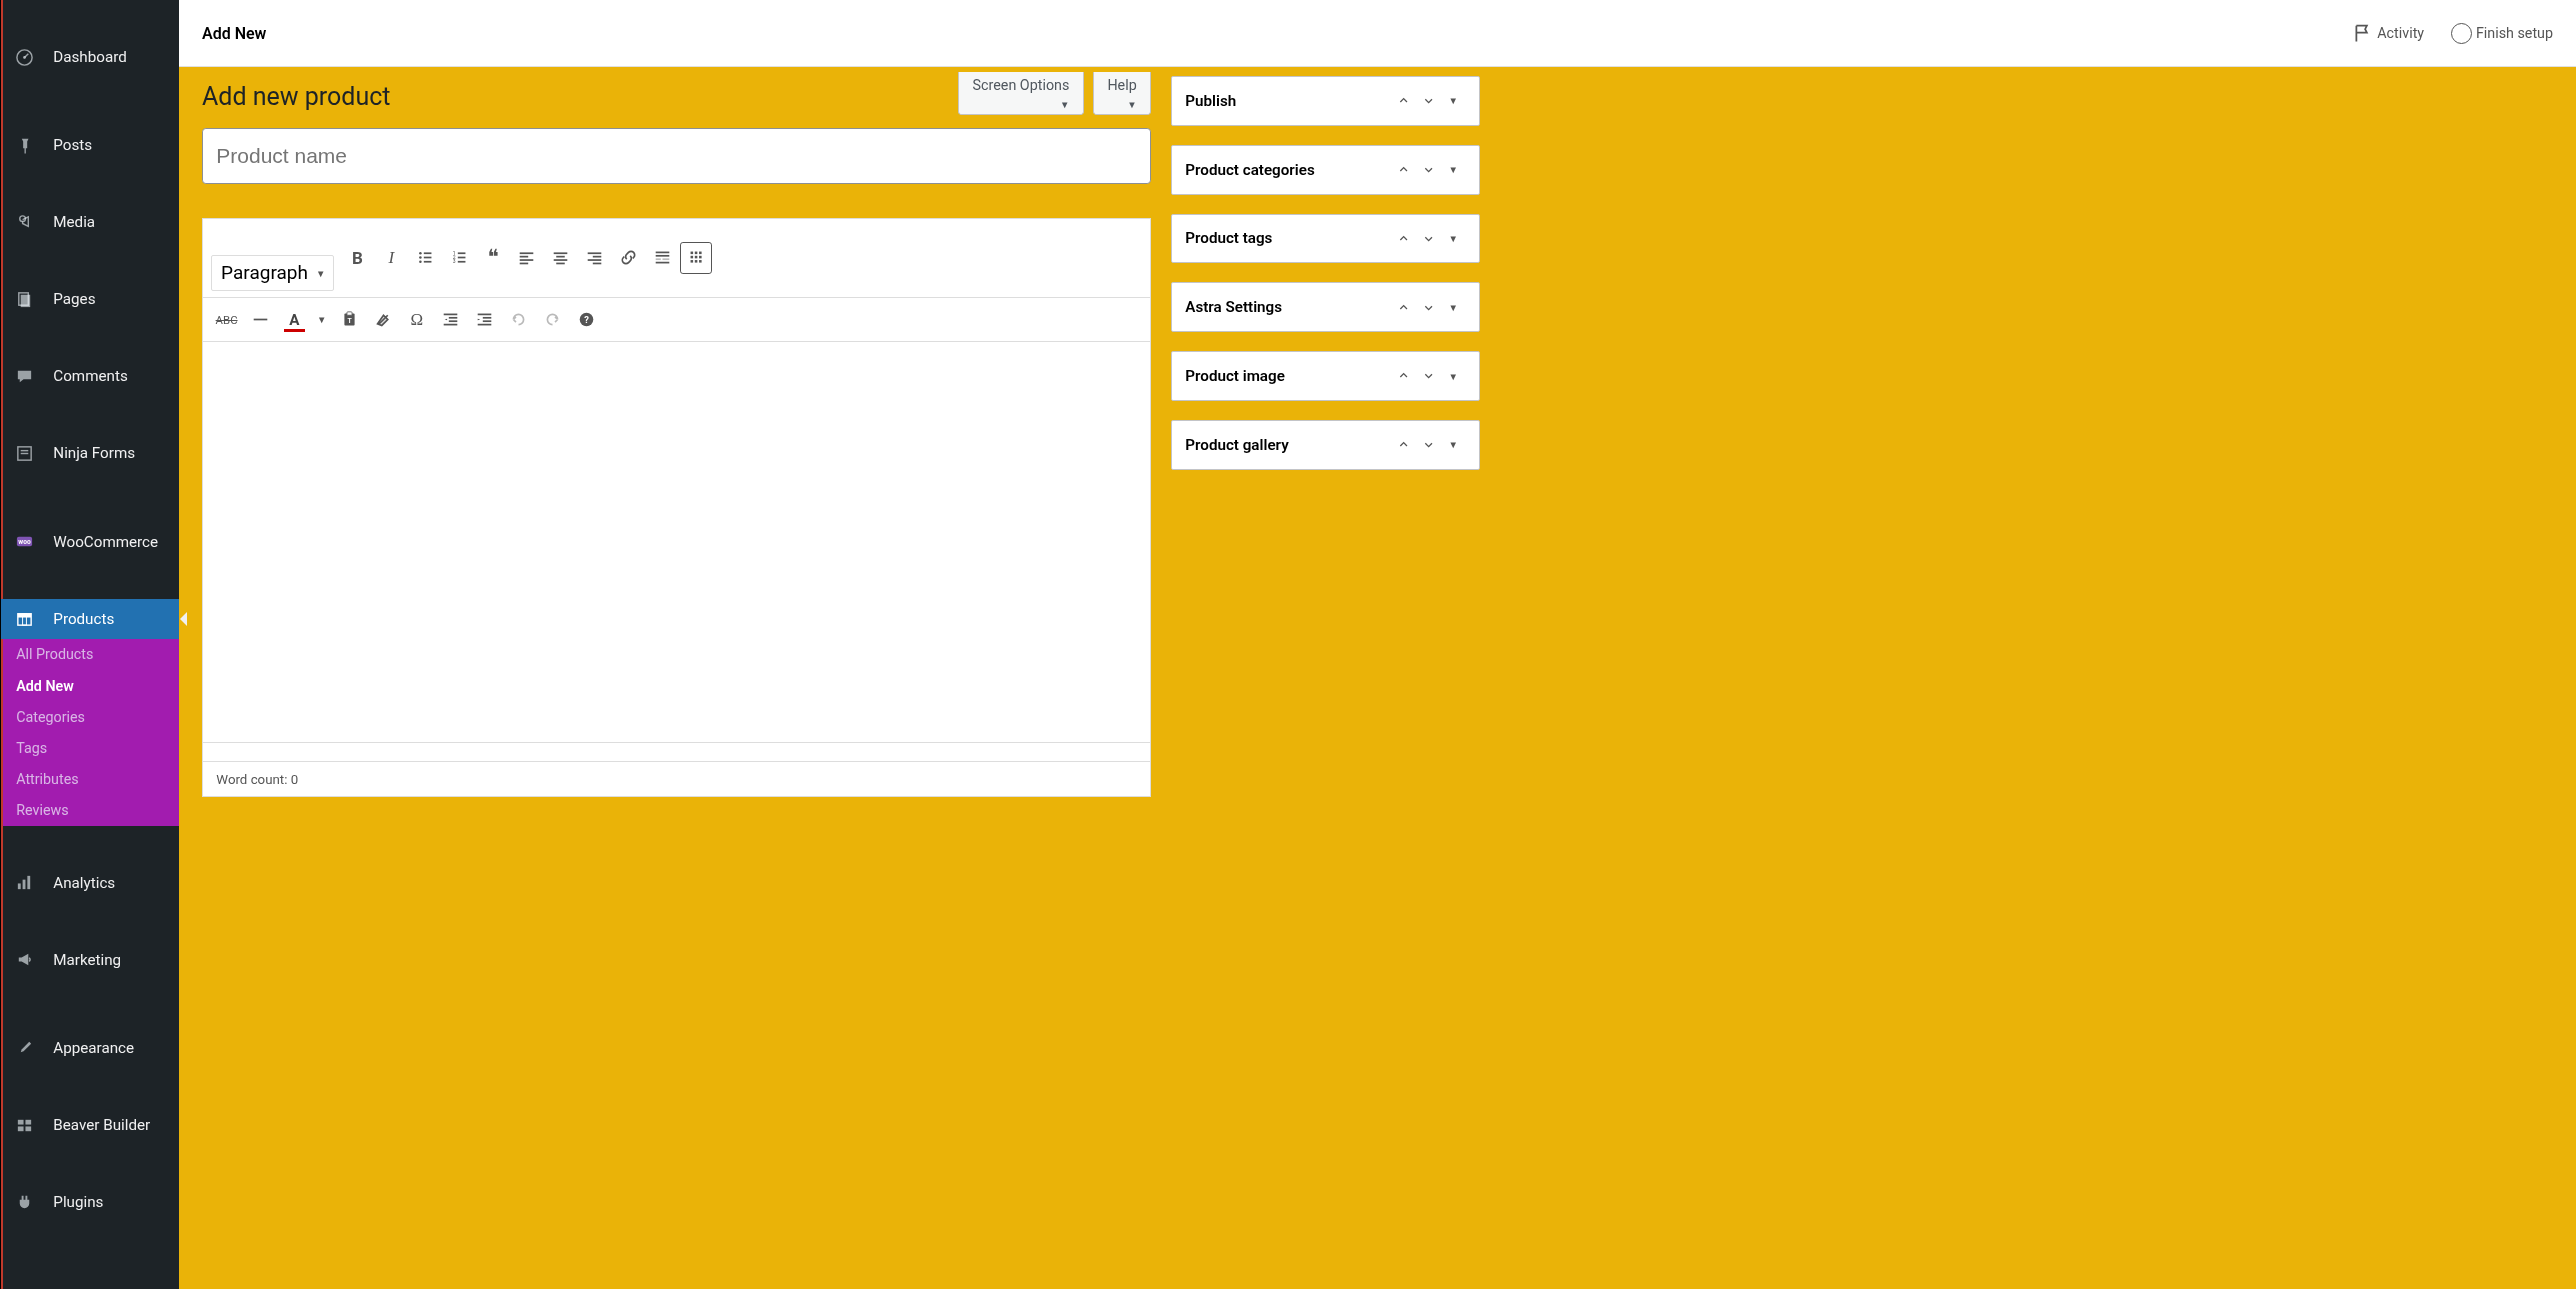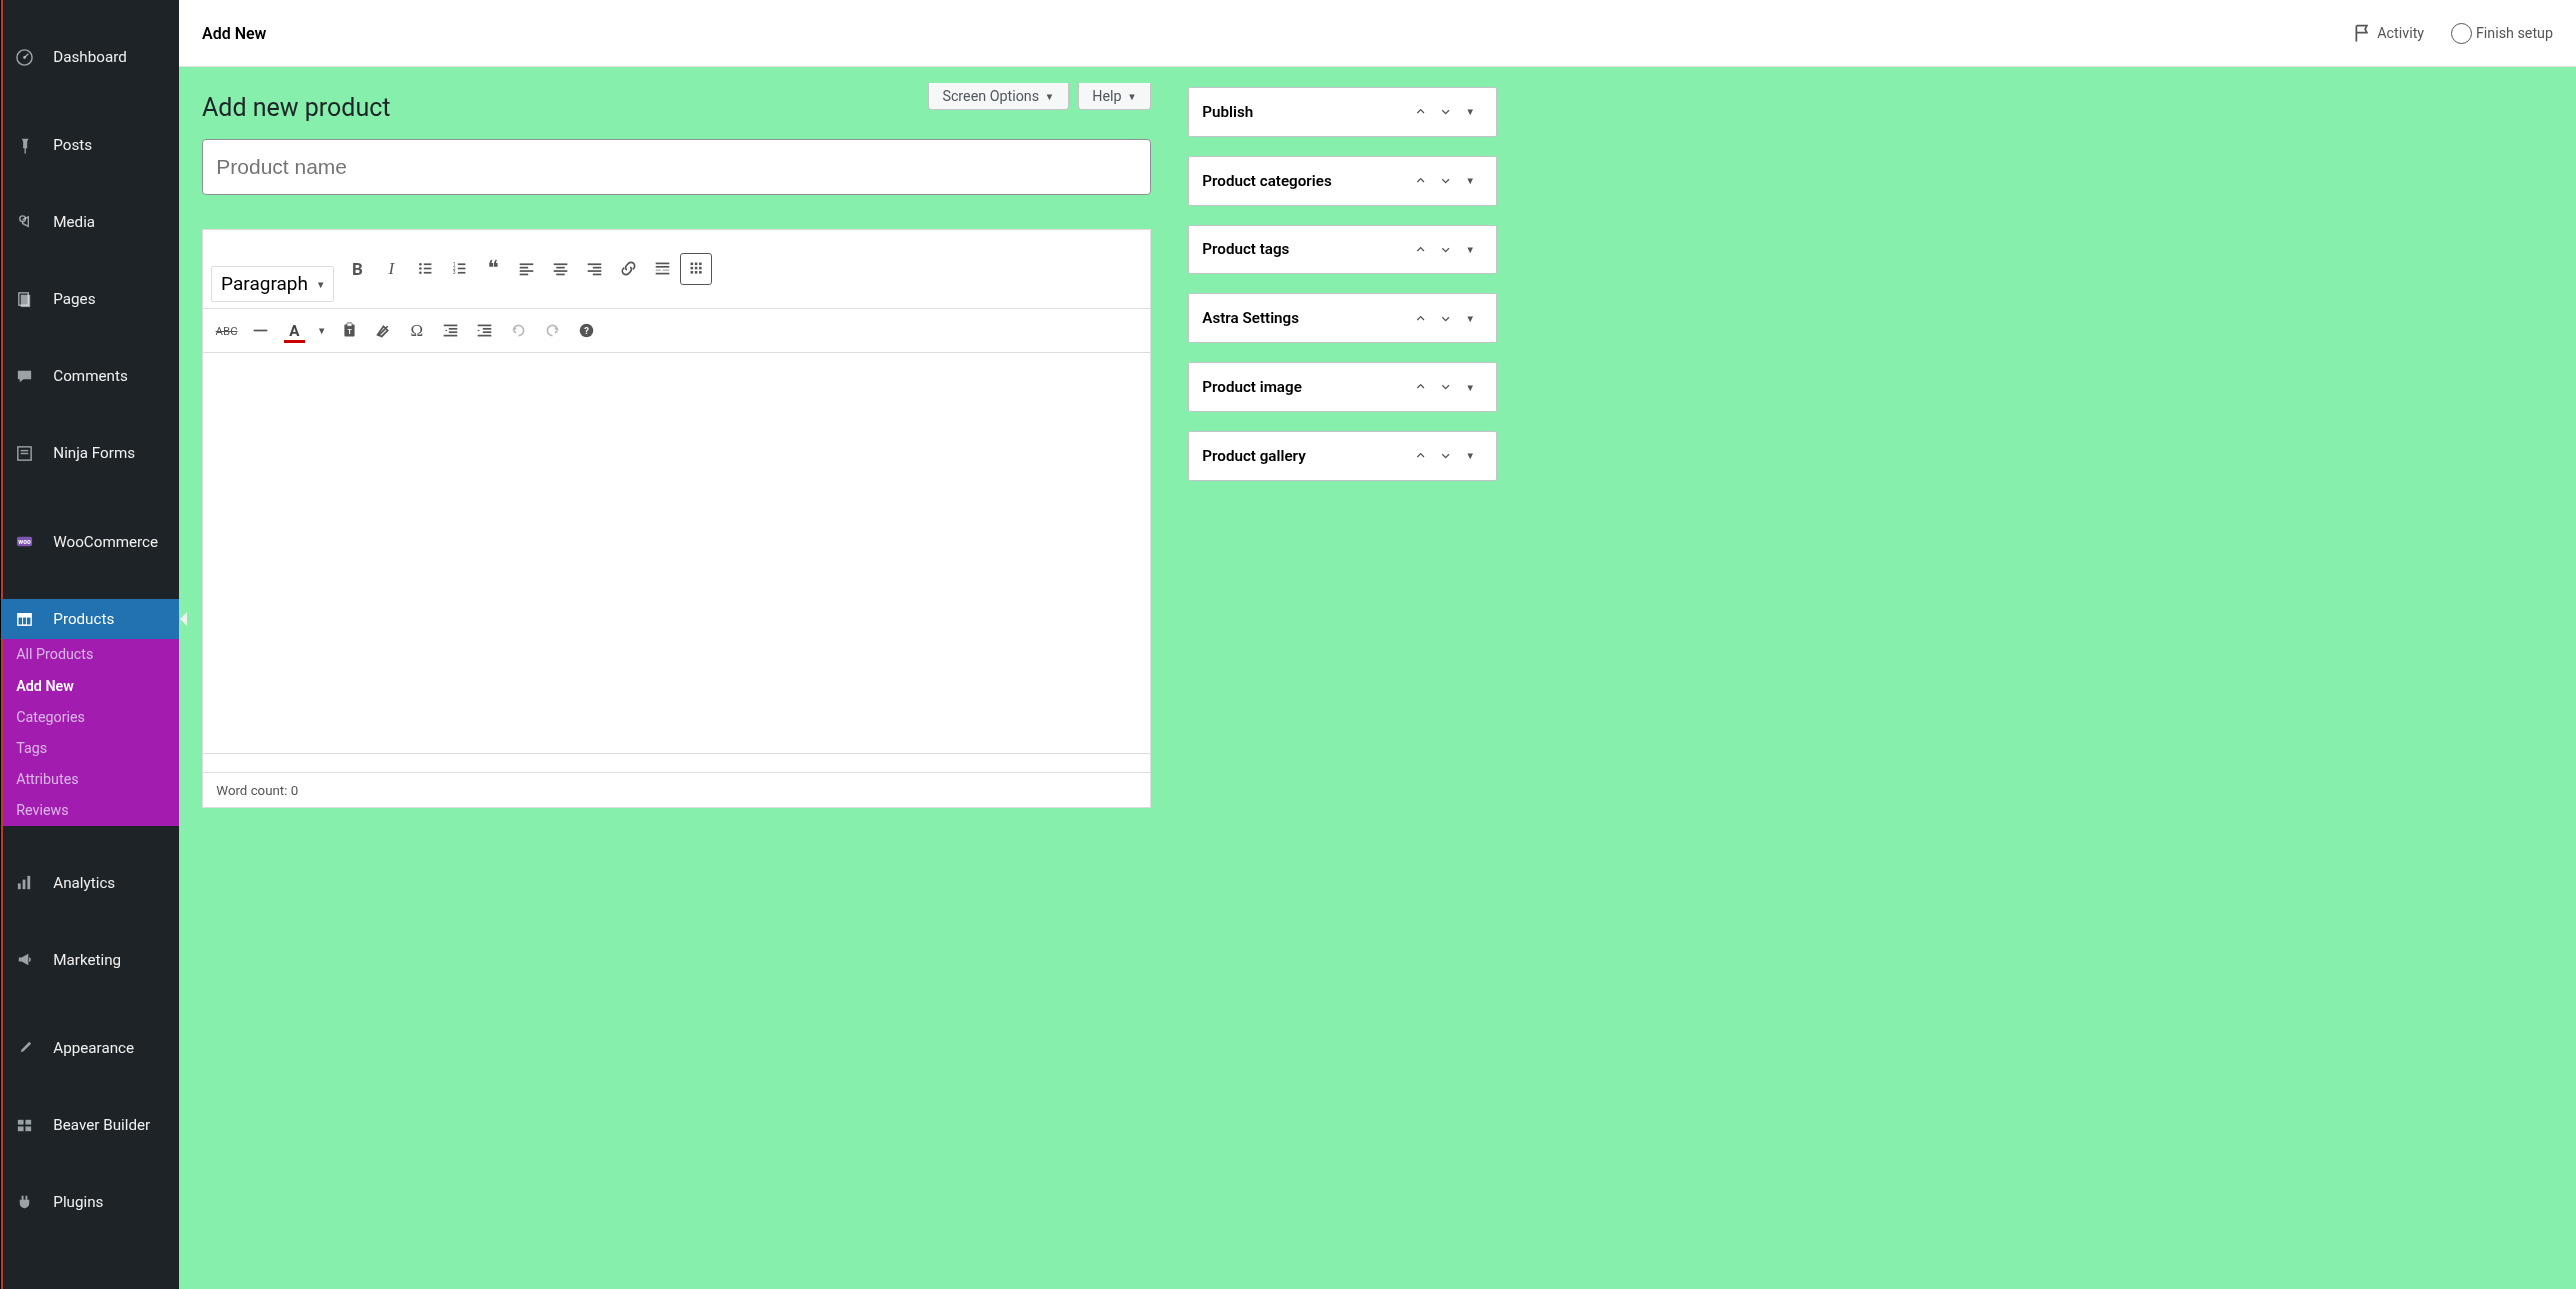--- a/index.html
+++ b/index.html
@@ -22,24 +22,24 @@
 
 .main { flex: 1; display: flex; flex-direction: column; background: #fff; overflow: hidden; }
 .topbar { height: 67px; background: #fff; display: flex; align-items: center; padding: 0 23px; border-bottom: 1px solid #e0e0e0; }
 .topbar .breadcrumb { font-size: 16px; font-weight: 600; }
 .topbar-right { margin-left: auto; display: flex; gap: 27px; }
 .topbar-action { display: flex; flex-direction: row; align-items: center; gap: 3.8px; color: #555; cursor: pointer; font-size: 14.3px; }
 .topbar-action svg, .topbar-action .circle { width: 21px; height: 21px; }
 .circle { border: 1.9px solid #555; border-radius: 50%; }
 
 
-.content { flex: 1; display: flex; padding: 20px 23px; gap: 37px; background: #86efac; overflow: auto; }
+.content { flex: 1; display: flex; padding: 9px 23px; gap: 20px; background: #eab308; overflow: auto; }
 .content-main { flex: 1; max-width: 949px; }
 .content-side { width: 309px; flex-shrink: 0; }
-.screen-opts { background: #f6f7f7; border: 1px solid #c3c4c7; color: #50575e; padding: 4.8px 13.3px; font-size: 14.3px; cursor: pointer; display: flex; align-items: center; gap: 5.7px; border-radius: 0 0 3.8px 3.8px; border-top: none; }
+.screen-opts { background: #f6f7f7; border: 1px solid #c3c4c7; color: #50575e; padding: 4.8px 13.3px; font-size: 14.3px; cursor: pointer; display: flex; align-items: flex-end; gap: 5.7px; border-radius: 0 0 3.8px 3.8px; border-top: none; flex-direction: column; }
 .tabs-row { display: flex; gap: 9.5px; justify-content: flex-end; margin-top: -3.8px; }
 
 h1.page-title { font-size: 25px; font-weight: 400; color: #1d2327; padding: 5.7px 0 17px 0; }
 
 .title-input { width: 100%; background: #fff; border: 1px solid #8c8f94; border-radius: 3.8px; padding: 15.2px 13.3px; font-size: 21px; color: #8c8f94; margin-bottom: 34px; }
 
 .editor-tabs { display: flex; justify-content: flex-end; gap: 0; }
 .editor-tab { padding: 7.6px 15.2px; font-size: 14.3px; cursor: pointer; border: 1px solid transparent; color: #555; }
 .editor-tab.active { background: #f0f0f1; border: 1px solid #ccc; border-bottom-color: #f0f0f1; border-radius: 3.8px 3.8px 0 0; position: relative; z-index: 2; margin-bottom: -1px; }
 

